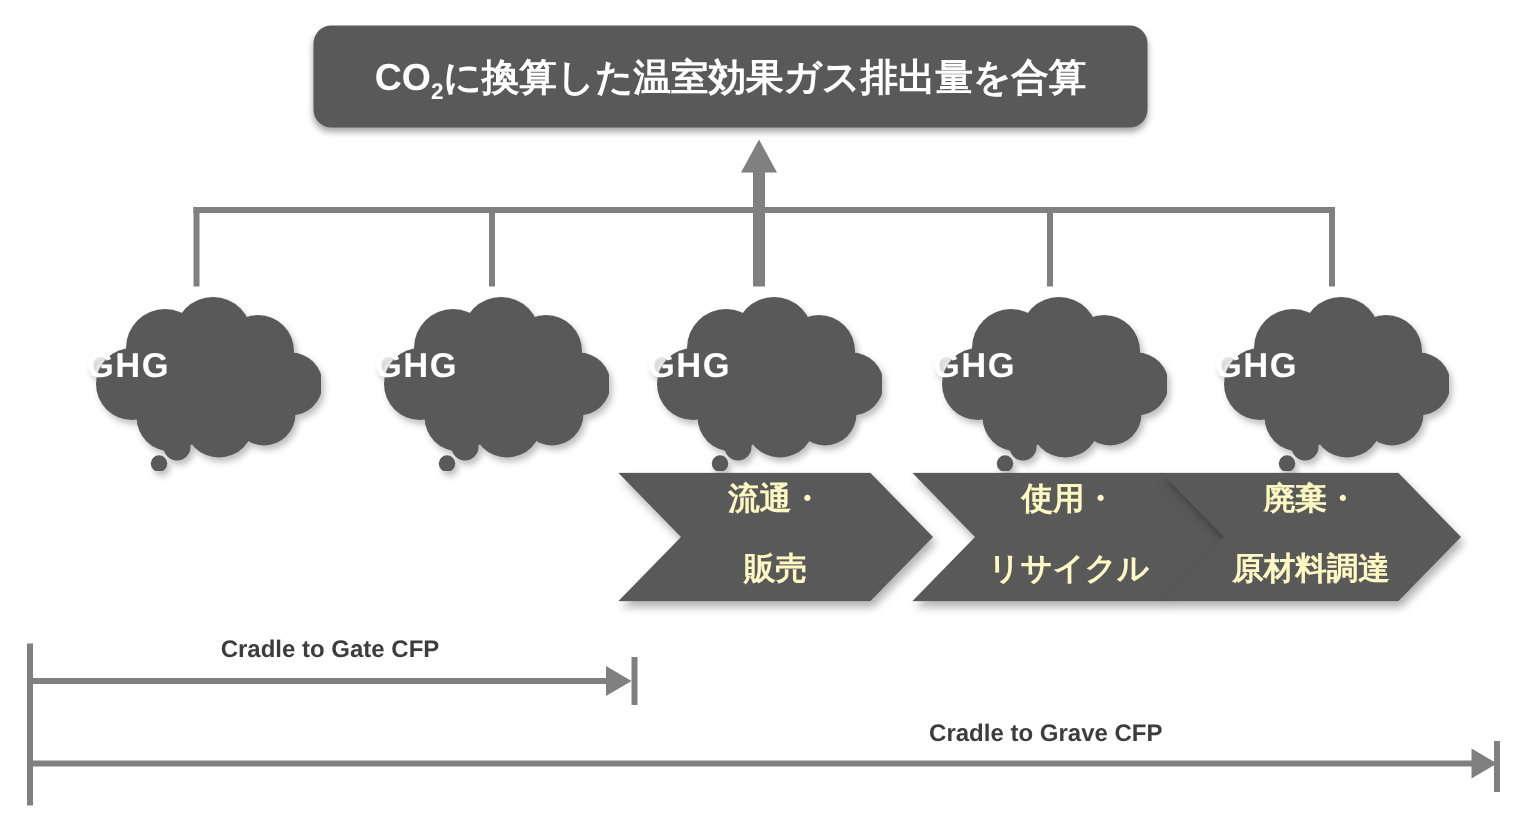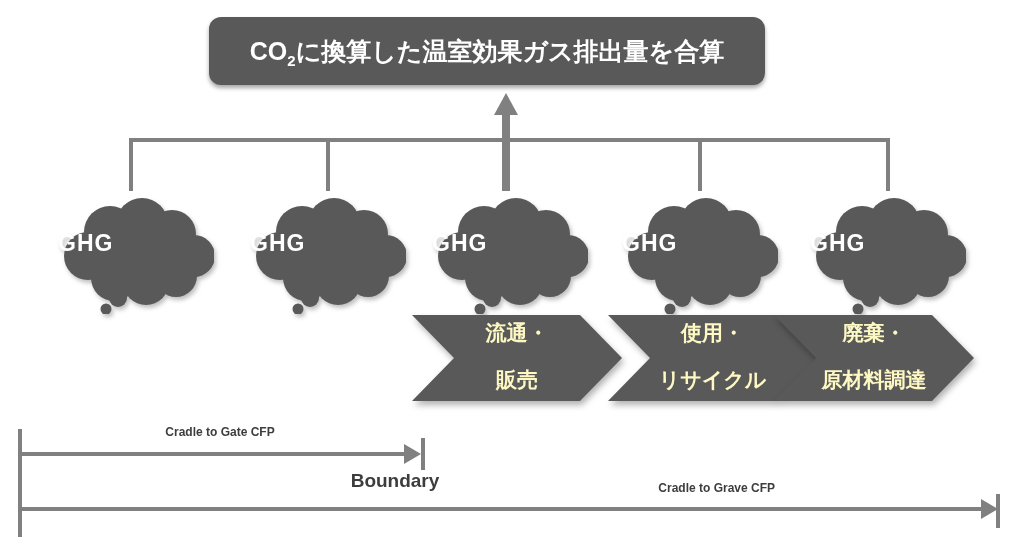--- a/index.html
+++ b/index.html
@@ -63,21 +63,21 @@
   }
   .gate-tick{left:421px;top:438px;width:4px;height:32px;}
   .grave-line{left:21px;top:507px;width:962px;height:4px;}
   .grave-head{
     position:absolute;left:981px;top:499px;width:0;height:0;
     border-top:10px solid transparent;border-bottom:10px solid transparent;
     border-left:17px solid #808080;
   }
   .grave-tick{left:996px;top:494px;width:4px;height:34px;}
   .scope-label{
-    position:absolute;color:#3d3d3d;font-weight:bold;font-size:12px;
+    position:absolute;color:#3d3d3d;font-weight:bold;font-size:16px;
     text-align:center;white-space:nowrap;
   }
   .gate-label{left:60px;top:425px;width:320px;}
   .boundary-label{left:330px;top:470px;width:130px;font-size:19px;}
   .grave-label{left:455px;top:481px;width:320px;text-align:right;}
 </style>
 </head>
 <body>
 
 <div class="canvas">
@@ -161,20 +161,19 @@
       <span>原材料調達</span>
     </div>
   </div>
 
   <div class="line tick-left"></div>
 
   <div class="scope-label gate-label">Cradle to Gate CFP</div>
   <div class="line gate-line"></div>
   <div class="gate-head"></div>
   <div class="line gate-tick"></div>
-  <div class="scope-label boundary-label">Boundary</div>
 
   <div class="scope-label grave-label">Cradle to Grave CFP</div>
   <div class="line grave-line"></div>
   <div class="grave-head"></div>
   <div class="line grave-tick"></div>
 
 </div>
 
 </body></html>

